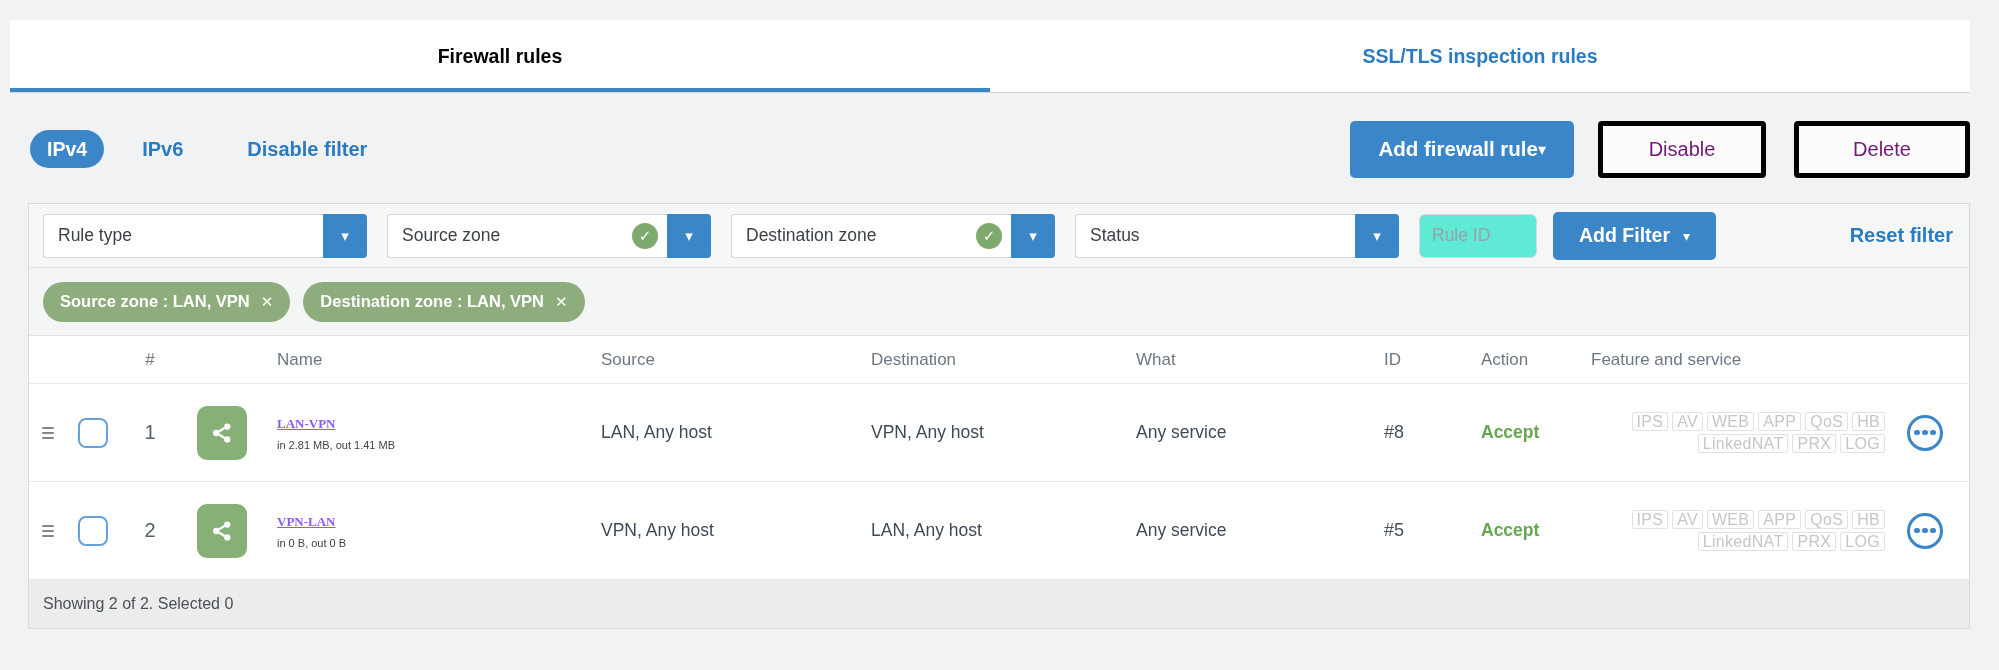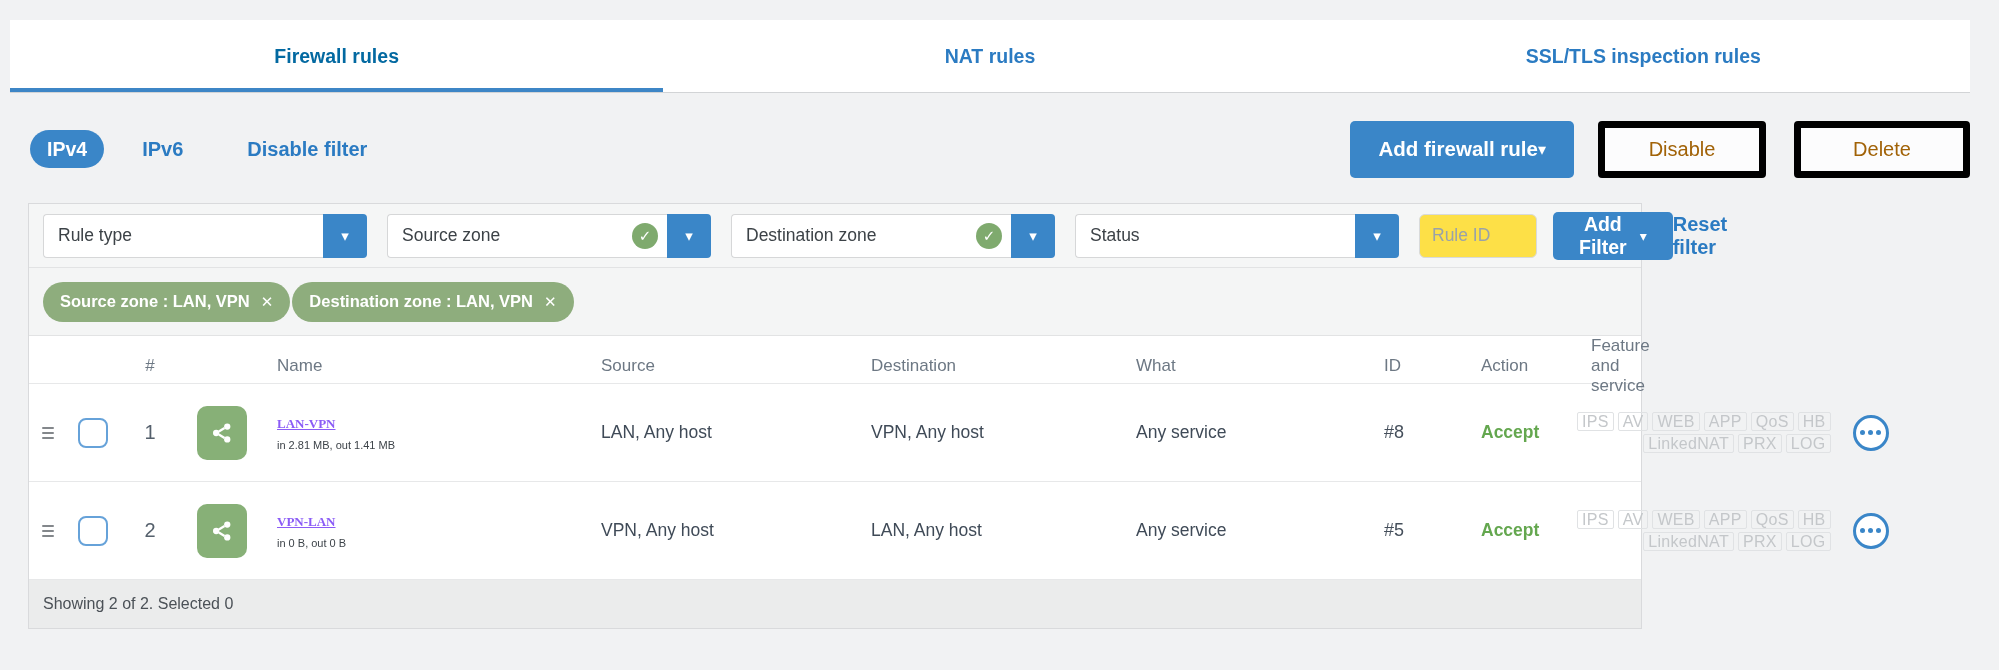--- a/index.html
+++ b/index.html
@@ -15,21 +15,21 @@
   
   .tabbar {
     position:absolute; left:10px; top:20px; width:1960px; height:73px;
     background:#fff; border-bottom:1px solid #d2d4d6;
     display:flex;
   }
   .tab {
     flex:1; display:flex; align-items:center; justify-content:center;
     font-size:19.5px; font-weight:600; color:#2b7bc2; cursor:pointer;
   }
-  .tab.active { color:#0369a1; box-shadow: inset 0 -4px 0 #3d86c6; }
+  .tab.active { color:#000000; box-shadow: inset 0 -4px 0 #3d86c6; }
 
   
   .controls {
     position:absolute; left:30px; top:120px; width:1940px; height:58px;
     display:flex; align-items:center;
   }
   .pill {
     height:38px; padding:0 17px; border-radius:19px; background:#3a86c8;
     color:#fff; font-size:19.5px; font-weight:700;
     display:flex; align-items:center;
@@ -39,30 +39,30 @@
   .disable-filter { margin-left:64px; }
   .spacer { flex:1; }
   .btn-primary {
     height:57px; padding:0 28px; background:#3a86c8; border:none; border-radius:5px;
     color:#fff; font-size:20.5px; font-weight:600;
     display:flex; align-items:center; cursor:pointer;
     font-family:inherit;
   }
   .btn-primary .chev { font-size:16px; }
   .btn-ghost {
-    height:57px; background:#fcfcfd; border:7px solid #000000; border-radius:4px;
-    color:#a16207; font-size:20px; display:flex; align-items:center; justify-content:center;
+    height:57px; background:#fcfcfd; border:5px solid #000000; border-radius:4px;
+    color:#701a75; font-size:20px; display:flex; align-items:center; justify-content:center;
     cursor:pointer; font-family:inherit;
   }
   .btn-disable { width:168px; margin-left:24px; }
   .btn-delete  { width:176px; margin-left:28px; }
 
   
   .panel {
-    position:absolute; left:28px; top:203px; width:1614px;
+    position:absolute; left:28px; top:203px; width:1942px;
     background:#fff; border:1px solid #d9dadc;
   }
 
   
   .filterbar {
     height:64px; background:#f5f6f6; border-bottom:1px solid #e2e3e4;
     display:flex; align-items:center; padding:0 16px 0 14px;
   }
   .fselect { display:flex; height:44px; margin-right:20px; cursor:pointer; }
   .fselect .label-box {
@@ -75,36 +75,36 @@
     width:26px; height:26px; border-radius:50%; background:#7faa6e; color:#fff;
     font-size:15px; font-weight:700; display:flex; align-items:center; justify-content:center;
     margin-right:9px; flex:0 0 auto;
   }
   .dd-btn {
     width:44px; background:#3a86c8; border-radius:0 4px 4px 0;
     display:flex; align-items:center; justify-content:center; color:#fff; font-size:15px;
   }
   .ruleid-input {
     width:118px; height:44px; border:1px solid #d8dadb; border-radius:6px;
-    background:#fde047; padding:0 12px; font-size:17.5px; color:#3c4247;
+    background:#5eead4; padding:0 12px; font-size:17.5px; color:#3c4247;
     font-family:inherit; margin-left:0;
   }
   .ruleid-input::placeholder { color:#9aa2a9; }
   .btn-addfilter {
     height:48px; margin-left:16px; padding:0 26px; background:#3a86c8; border:none;
     border-radius:5px; color:#fff; font-size:19.5px; font-weight:600;
     display:flex; align-items:center; gap:13px; cursor:pointer; font-family:inherit;
   }
   .btn-addfilter .chev { font-size:14px; }
   .reset-filter { margin-left:auto; }
 
   
   .chipsbar {
     height:68px; background:#f4f5f5; border-bottom:1px solid #e2e3e4;
-    display:flex; align-items:center; padding-left:14px; gap:2px;
+    display:flex; align-items:center; padding-left:14px; gap:13px;
   }
   .chip {
     height:40px; border-radius:20px; background:#8ead7d; color:#fff;
     display:flex; align-items:center; padding:0 17px; gap:11px;
     font-size:16.5px; font-weight:600;
   }
   .chip-close { font-size:15px; font-weight:700; cursor:pointer; }
 
   
   .grid-cols {
@@ -150,21 +150,20 @@
   .tfoot {
     height:48px; background:#ebecec; display:flex; align-items:center;
     padding-left:14px; font-size:16px; color:#4b5157;
   }
 </style>
 </head>
 <body>
 
 <div class="tabbar">
   <div class="tab active">Firewall rules</div>
-  <div class="tab">NAT rules</div>
   <div class="tab">SSL/TLS inspection rules</div>
 </div>
 
 <div class="controls">
   <div class="pill">IPv4</div>
   <div class="ipv6 link-strong">IPv6</div>
   <div class="link-strong disable-filter">Disable filter</div>
   <div class="spacer"></div>
   <button class="btn-primary">
     <span>Add firewall rule</span>

